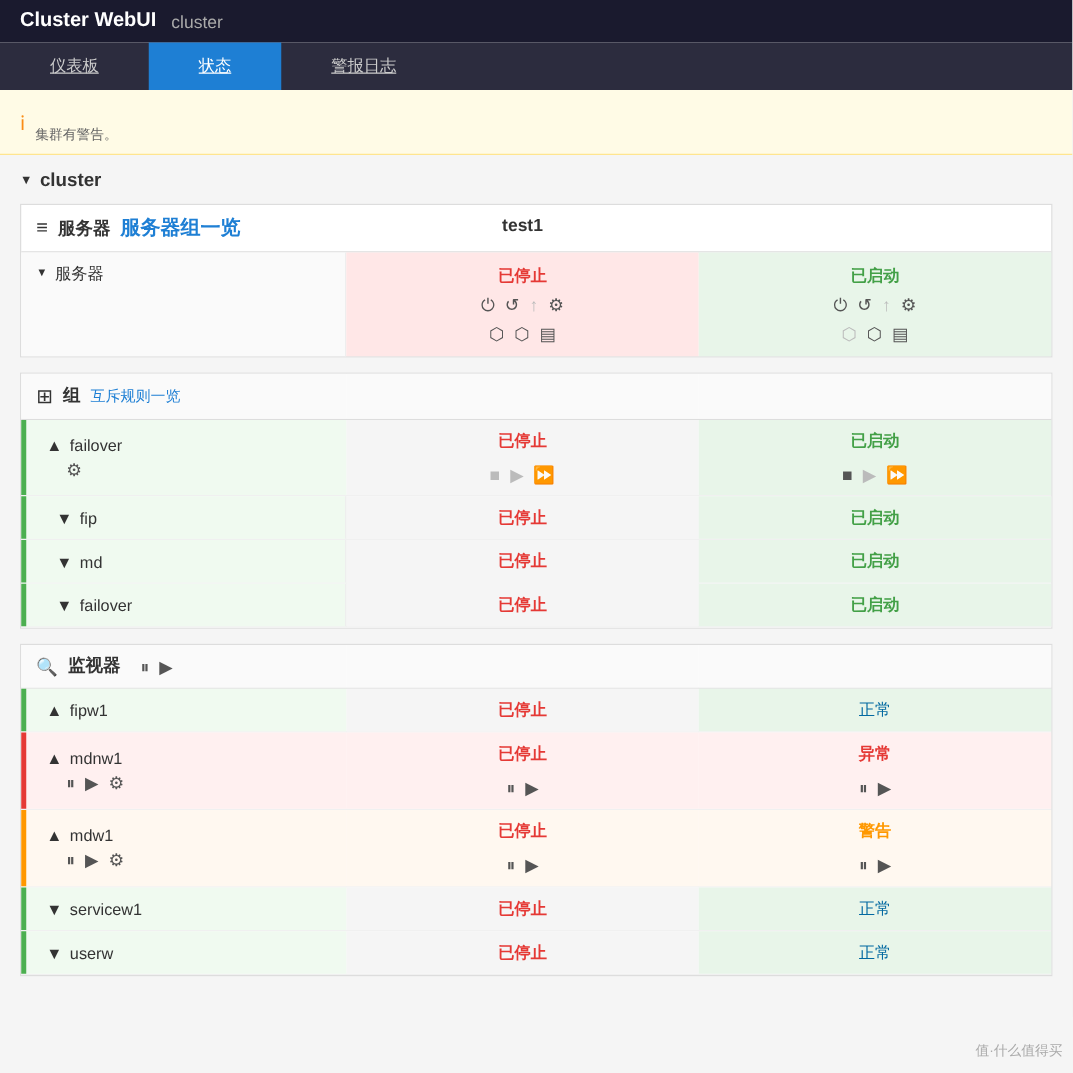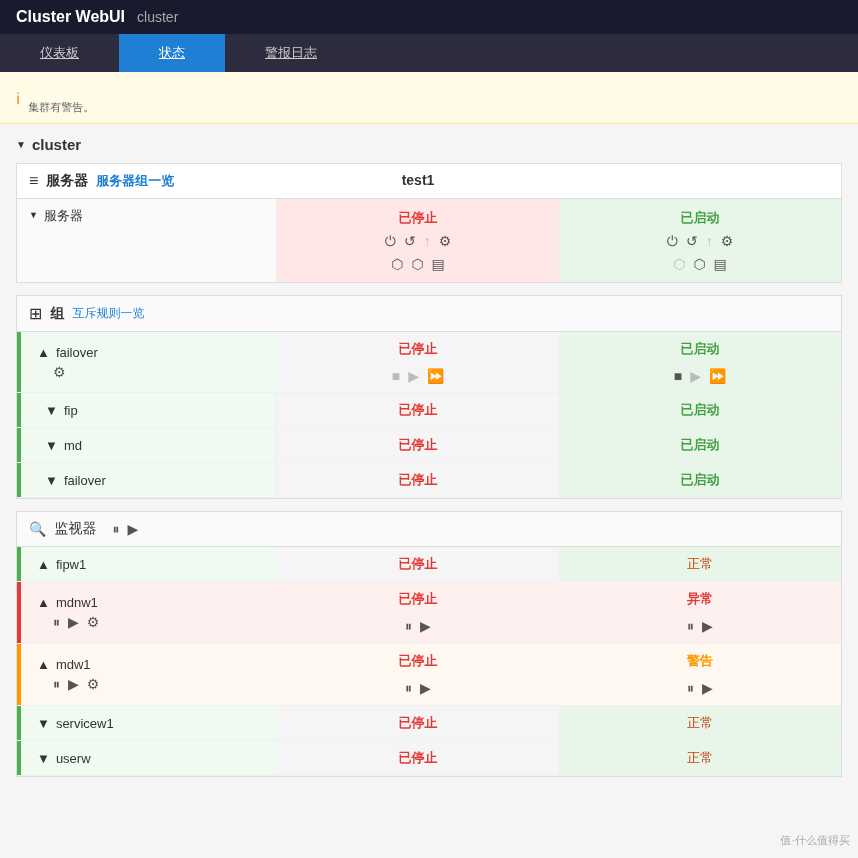--- a/index.html
+++ b/index.html
@@ -26,33 +26,33 @@
     
     .section-cluster { display: flex; align-items: center; gap: 6px; font-size: 15px; font-weight: bold; margin-bottom: 10px; }
     .section-cluster .triangle { font-size: 10px; color: #333; }
 
     
     .table-container { background: white; border: 1px solid #ddd; margin-bottom: 12px; }
 
     .table-header-row { display: grid; grid-template-columns: 260px 1fr 1fr; border-bottom: 1px solid #ddd; }
     .table-header-cell { padding: 8px 12px; font-weight: bold; text-align: center; font-size: 14px; }
     .table-header-cell:first-child { text-align: left; display: flex; align-items: center; gap: 8px; }
-    .server-link { color: #1e7fd4; font-size: 13px; cursor: pointer; text-decoration: none; }
+    .server-link { color: #1e7fd4; font-size: 16px; cursor: pointer; text-decoration: none; }
 
     
     .server-row { display: grid; grid-template-columns: 260px 1fr 1fr; }
     .server-row-label { padding: 8px 12px; display: flex; align-items: flex-start; gap: 6px; background: #fafafa; border-right: 1px solid #eee; }
     .triangle-small { font-size: 9px; margin-top: 3px; }
     .cell-stopped { background: #ffe7e7; text-align: center; padding: 10px; }
     .cell-running { background: #e8f5e9; text-align: center; padding: 10px; }
     .status-stopped { color: #e53935; font-size: 13px; font-weight: bold; }
     .status-running { color: #43a047; font-size: 13px; font-weight: bold; }
     .status-warning { color: #ff9800; font-size: 13px; font-weight: bold; }
     .status-error { color: #e53935; font-size: 13px; font-weight: bold; }
-    .status-normal { color: #c2410c; font-size: 13px; }
+    .status-normal { color: #0369a1; font-size: 13px; }
 
     .icon-row { display: flex; justify-content: center; gap: 8px; margin-top: 6px; color: #666; font-size: 16px; }
     .icon-row span { cursor: pointer; }
 
     
     .groups-header { display: grid; grid-template-columns: 260px 1fr 1fr; border-bottom: 1px solid #ddd; }
     .groups-header-left { padding: 8px 12px; display: flex; align-items: center; gap: 8px; background: #fafafa; }
     .groups-header-title { font-weight: bold; font-size: 14px; display: flex; align-items: center; gap: 4px; }
     .groups-header-right { color: #1e7fd4; font-size: 12px; cursor: pointer; }
 
@@ -65,21 +65,21 @@
     .group-cell { padding: 8px 12px; text-align: center; display: flex; flex-direction: column; align-items: center; justify-content: center; gap: 4px; }
     .group-cell-stopped { background: #f5f5f5; }
     .group-cell-running { background: #e8f5e9; }
 
     .sub-group-row { display: grid; grid-template-columns: 260px 1fr 1fr; border-bottom: 1px solid #f0f0f0; background: #fafafa; }
     .sub-group-label { padding: 6px 12px 6px 28px; display: flex; align-items: center; gap: 6px; background: #f0faf0; position: relative; border-right: 1px solid #eee; }
 
     
     .monitor-header { display: grid; grid-template-columns: 260px 1fr 1fr; border-bottom: 1px solid #ddd; }
     .monitor-header-left { padding: 8px 12px; display: flex; align-items: center; gap: 8px; background: #fafafa; }
-    .monitor-title { font-weight: normal; font-size: 14px; display: flex; align-items: center; gap: 4px; }
+    .monitor-title { font-weight: bold; font-size: 14px; display: flex; align-items: center; gap: 4px; }
 
     .monitor-row { display: grid; grid-template-columns: 260px 1fr 1fr; border-bottom: 1px solid #f0f0f0; }
     .monitor-label { padding: 8px 12px; display: flex; align-items: center; gap: 6px; background: #f0faf0; position: relative; }
     .monitor-cell { padding: 8px 12px; text-align: center; display: flex; flex-direction: column; align-items: center; justify-content: center; gap: 4px; }
 
     .monitor-label-red { background: #fff0f0; }
     .monitor-label-orange { background: #fff8f0; }
 
     .small-icon { font-size: 14px; cursor: pointer; color: #555; }
     .disabled-icon { color: #bbb; }

